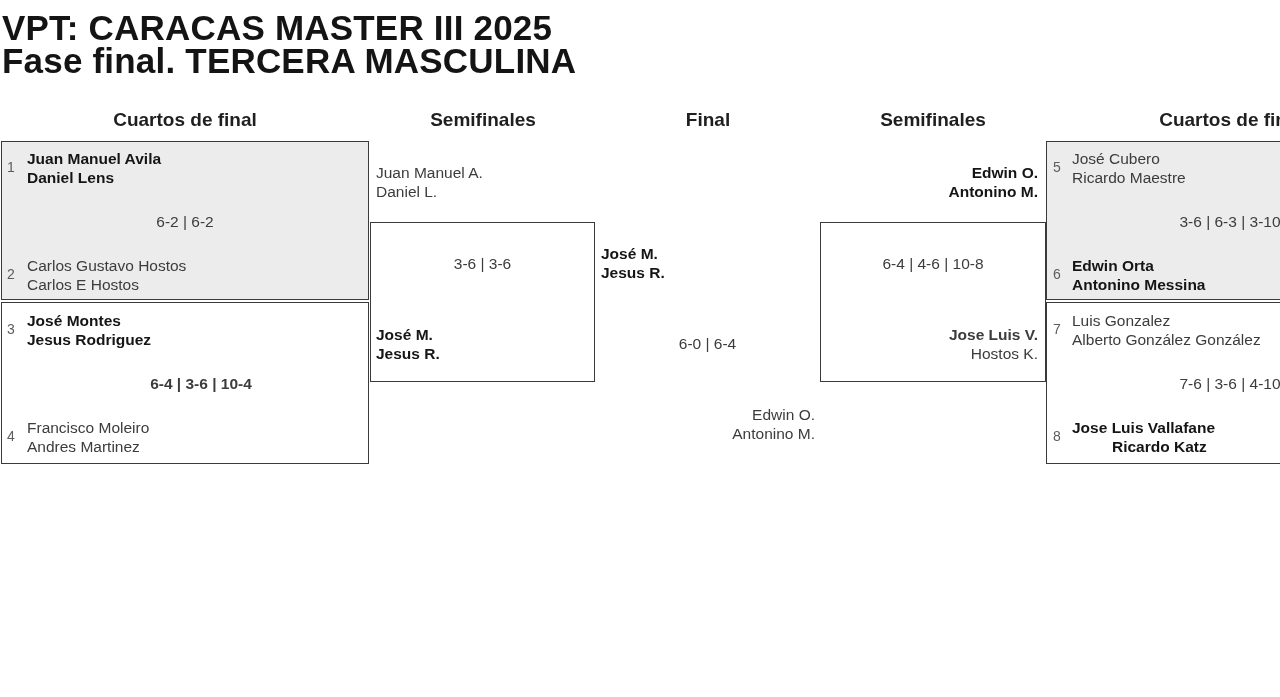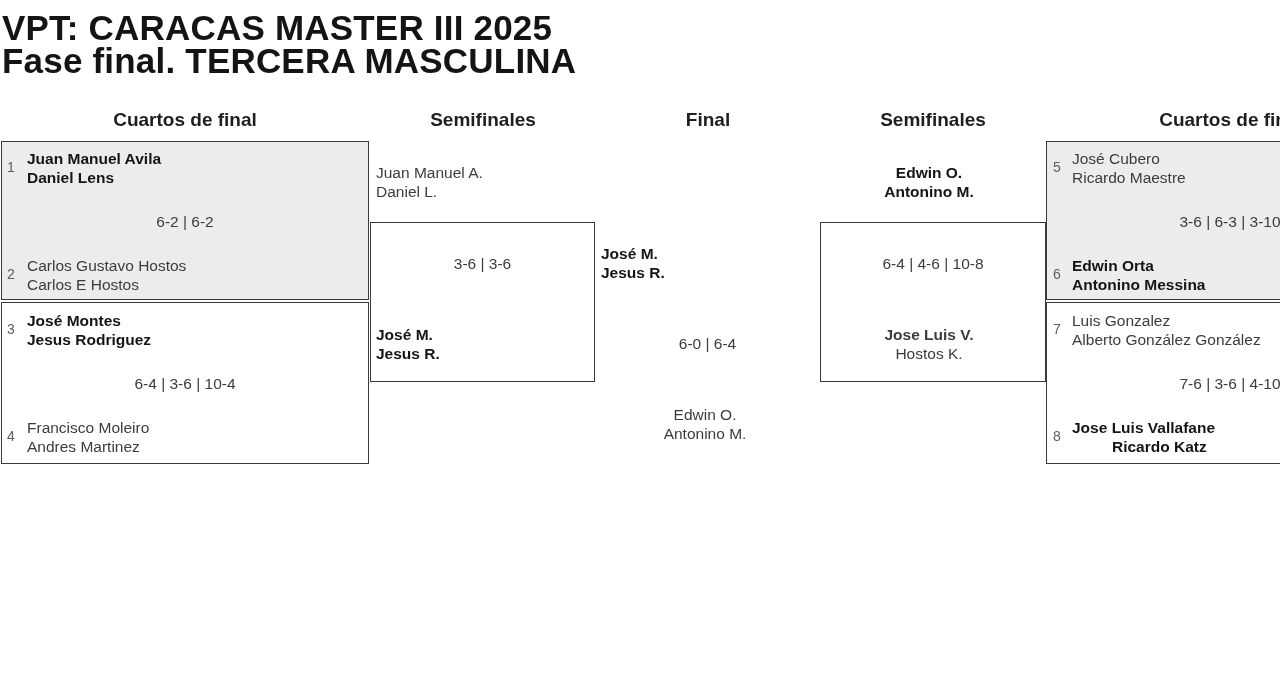--- a/index.html
+++ b/index.html
@@ -10,21 +10,21 @@
   .title-line{position:absolute;left:2px;font-size:35px;font-weight:bold;color:#141414;white-space:nowrap;letter-spacing:.2px;}
   .colh{position:absolute;top:109px;font-size:19px;font-weight:600;color:#1f1f1f;text-align:center;white-space:nowrap;}
   .box{position:absolute;border:1px solid #3a3a3a;box-sizing:border-box;}
   .shaded{background:#ececec;}
   .plain{background:#ffffff;}
   .name{position:absolute;font-size:15.5px;line-height:19px;white-space:nowrap;}
   .bold{font-weight:bold;color:#151515;}
   .norm{font-weight:normal;color:#3c3c3c;}
   .seed{position:absolute;font-size:14px;line-height:16px;color:#5c5c5c;}
   .score{position:absolute;font-size:15.5px;color:#3c3c3c;text-align:center;white-space:nowrap;}
-  .rightalign{text-align:center;}
+  .rightalign{text-align:right;}
 </style>
 </head>
 <body>
 
 <div class="stage">
 
   <div>
     <div class="title-line" style="top:8px;">VPT: CARACAS MASTER III 2025</div>
     <div class="title-line" style="top:41px;">Fase final. TERCERA MASCULINA</div>
   </div>
@@ -44,21 +44,21 @@
     <div class="seed" style="left:7px;top:266px;">2</div>
     <div class="name norm" style="left:27px;top:256px;">Carlos Gustavo Hostos</div>
     <div class="name norm" style="left:27px;top:275px;">Carlos E Hostos</div>
   </div>
 
   <div>
     <div class="box plain" style="left:1px;top:302px;width:368px;height:162px;"></div>
     <div class="seed" style="left:7px;top:321px;">3</div>
     <div class="name bold" style="left:27px;top:311px;">José Montes</div>
     <div class="name bold" style="left:27px;top:330px;">Jesus Rodriguez</div>
-    <div class="score" style="left:1px;top:375px;width:368px;">6-4 | 3-6 | 10-4</div>
+    <div class="score" style="left:17px;top:375px;width:368px;font-weight:bold;">6-4 | 3-6 | 10-4</div>
     <div class="seed" style="left:7px;top:428px;">4</div>
     <div class="name norm" style="left:27px;top:418px;">Francisco Moleiro</div>
     <div class="name norm" style="left:27px;top:437px;">Andres Martinez</div>
   </div>
 
   <div>
     <div class="box plain" style="left:370px;top:222px;width:225px;height:160px;"></div>
     <div class="name norm" style="left:376px;top:163px;">Juan Manuel A.</div>
     <div class="name norm" style="left:376px;top:182px;">Daniel L.</div>
     <div class="score" style="left:370px;top:255px;width:225px;">3-6 | 3-6</div>

